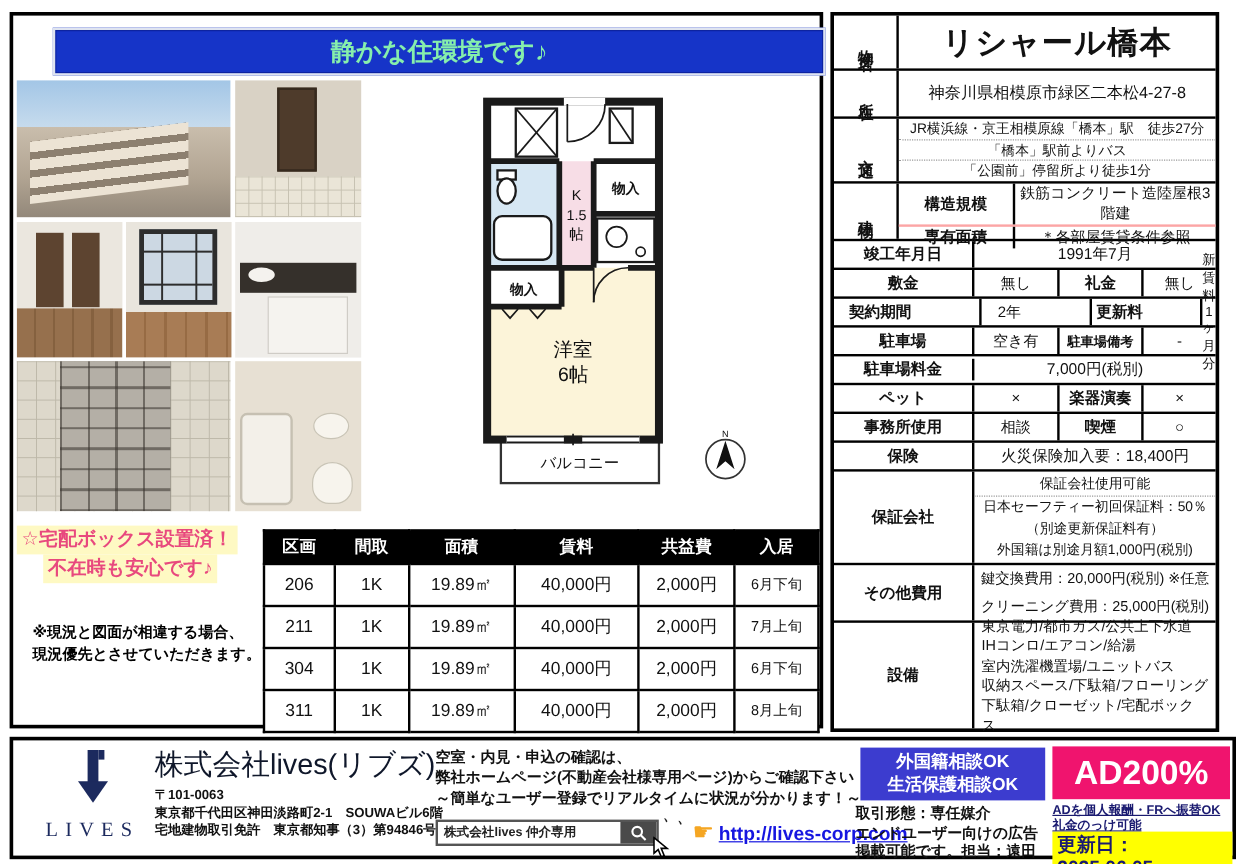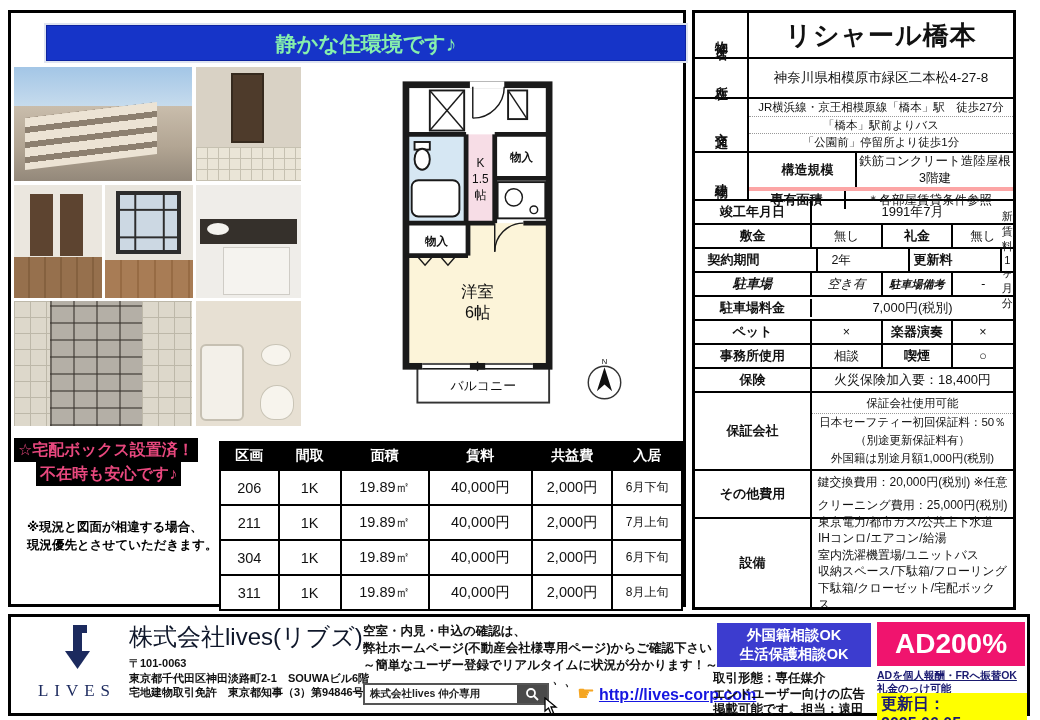--- a/index.html
+++ b/index.html
@@ -44,21 +44,21 @@
   #p7{left:185px;top:288px;width:105px;height:125px;background:#e7e0d3;}
   .p7-tub{position:absolute;left:4%;bottom:4%;width:42%;height:62%;background:#f3f0e9;border:2px solid #c6c0b2;border-radius:6px;box-sizing:border-box;}
   .p7-toilet{position:absolute;right:7%;bottom:5%;width:30%;height:26%;background:#f7f4ed;border:1px solid #c9c4b6;border-radius:50% 50% 42% 42%;}
   .p7-sink{position:absolute;right:10%;top:34%;width:26%;height:16%;background:#f7f4ed;border:1px solid #c9c4b6;border-radius:50%;}
 
   
   #floorplan{position:absolute;left:352px;top:62px;}
 
   
   .highlight{position:absolute;left:3px;top:425px;font-weight:bold;font-size:16px;color:#e8487e;line-height:22px;}
-  .highlight span{background:#000000;padding:1px 4px;display:inline-block;}
+  .highlight span{background:#fef9c3;padding:1px 4px;display:inline-block;}
   .highlight .l2{margin-left:22px;}
   .disclaimer{position:absolute;left:16px;top:505px;font-weight:bold;font-size:12.5px;line-height:18px;color:#000;}
 
   
   #units-table{position:absolute;left:208px;top:428px;border-collapse:collapse;}
   #units-table th{background:#000;color:#fff;font-size:14px;font-weight:bold;border:2px solid #000;padding:0;height:26px;}
   #units-table td{border:2px solid #000;text-align:center;font-size:14.5px;height:33px;padding:0;background:#fff;}
   .cw0{width:58px;} .cw1{width:62px;} .cw2{width:88px;} .cw3{width:104px;} .cw4{width:80px;} .cw5{width:70px;}
   #units-table td.small{font-size:12px;margin-left:39px;}
 
@@ -295,21 +295,21 @@
     <div class="stack grow sep-l">
       <div class="line dotted">JR横浜線・京王相模原線「橋本」駅　徒歩27分</div>
       <div class="line dotted">「橋本」駅前よりバス</div>
       <div class="line">「公園前」停留所より徒歩1分</div>
     </div>
   </div>
 
   <div class="drow" style="height:48px;">
     <div class="vlab">建物</div>
     <div class="grow sep-l" style="display:flex;flex-direction:column;">
-      <div style="flex:1;display:flex;border-bottom:4px solid #fca5a5;padding-left:11px;">
+      <div style="flex:1;display:flex;border-bottom:2px solid #fca5a5;">
         <div class="dcell dlab" style="width:95px;">構造規模</div>
         <div class="dcell grow sep-l" style="font-size:12.5px;">鉄筋コンクリート造陸屋根3階建</div>
       </div>
       <div style="flex:1;display:flex;">
         <div class="dcell dlab" style="width:95px;">専有面積</div>
         <div class="dcell grow sep-l" style="font-size:12.5px;">＊各部屋賃貸条件参照</div>
       </div>
     </div>
   </div>
 
@@ -325,21 +325,21 @@
     <div class="dcell grow sep-l" style="font-size:12.5px;">無し</div>
   </div>
 
   <div class="drow" style="height:24px;gap:44px;">
     <div class="dcell dlab w-lab1">契約期間</div>
     <div class="dcell w-val1 sep-l" style="font-size:12.5px;">2年</div>
     <div class="dcell dlab w-lab2 sep-l">更新料</div>
     <div class="dcell grow sep-l small-val">新賃料1ヶ月分</div>
   </div>
 
-  <div class="drow" style="height:24px;font-style:italic;">
+  <div class="drow" style="height:24px;">
     <div class="dcell dlab w-lab1">駐車場</div>
     <div class="dcell w-val1 sep-l" style="font-size:12.5px;">空き有</div>
     <div class="dcell dlab w-lab2 sep-l" style="font-size:11px;">駐車場備考</div>
     <div class="dcell grow sep-l" style="font-size:12.5px;">-</div>
   </div>
 
   <div class="drow" style="height:24px;align-items:center;">
     <div class="dcell dlab w-lab1">駐車場料金</div>
     <div class="dcell grow sep-l" style="font-size:13px;">7,000円(税別)</div>
   </div>

